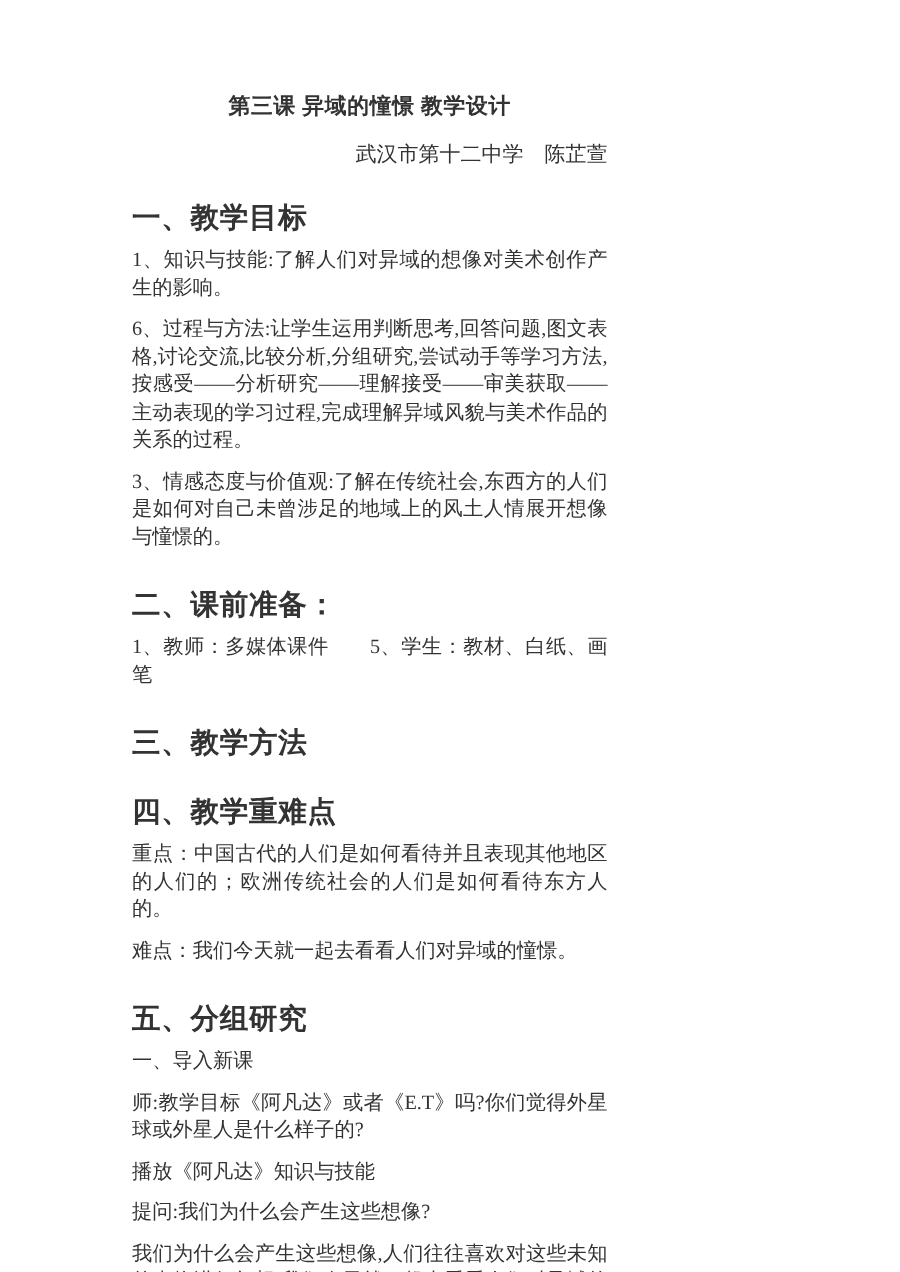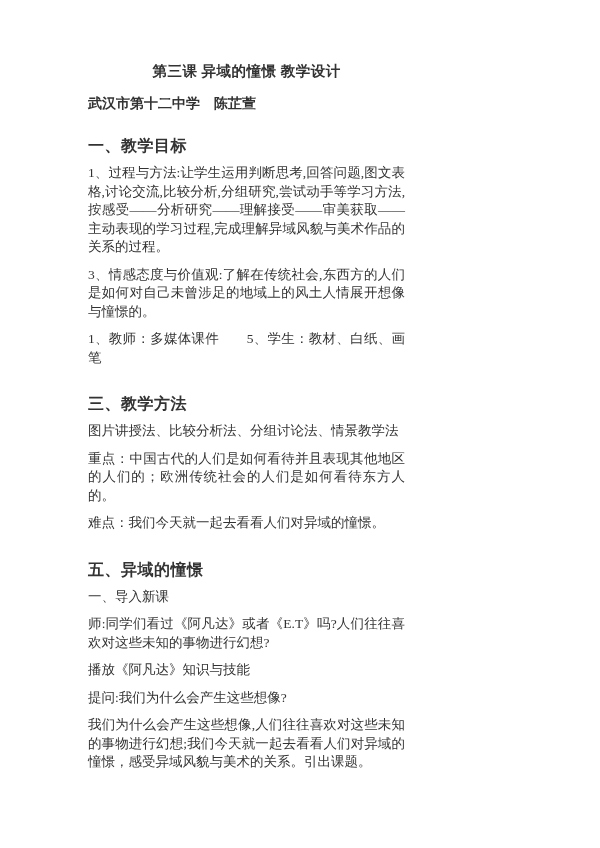--- a/index.html
+++ b/index.html
@@ -22,28 +22,29 @@
     background: #ffffff;
   }
   .title {
     text-align: center;
     font-weight: 700;
     font-size: 14.5px;
     line-height: 19px;
     letter-spacing: 0.5px;
   }
   .byline {
-    font-weight: 700;
+    text-align: right;
+    font-weight: 400;
     font-size: 14px;
     line-height: 19px;
     margin-top: 13px;
   }
   .heading {
     font-weight: 700;
-    font-size: 16px;
+    font-size: 19px;
     line-height: 19px;
     margin: 27px 0 0 0;
     letter-spacing: 0.5px;
   }
   .section-first .heading {
     margin-top: 23px;
   }
   .para {
     font-size: 13.5px;
     line-height: 18.5px;
@@ -56,40 +57,42 @@
 <body>
 
 <div class="doc">
 
   <div class="title">第三课 异域的憧憬 教学设计</div>
 
   <div class="byline">武汉市第十二中学　陈芷萱</div>
 
   <div class="section section-first">
     <div class="heading">一、教学目标</div>
-    <p class="para">1、过程与方法:让学生运用判断思考,回答问题,图文表格,讨论交流,比较分析,分组研究,尝试动手等学习方法,按感受——分析研究——理解接受——审美获取——主动表现的学习过程,完成理解异域风貌与美术作品的关系的过程。</p>
+    <p class="para">1、知识与技能:了解人们对异域的想像对美术创作产生的影响。</p>
+    <p class="para">6、过程与方法:让学生运用判断思考,回答问题,图文表格,讨论交流,比较分析,分组研究,尝试动手等学习方法,按感受——分析研究——理解接受——审美获取——主动表现的学习过程,完成理解异域风貌与美术作品的关系的过程。</p>
     <p class="para">3、情感态度与价值观:了解在传统社会,东西方的人们是如何对自己未曾涉足的地域上的风土人情展开想像与憧憬的。</p>
   </div>
 
   <div class="section">
+    <div class="heading">二、课前准备：</div>
     <p class="para">1、教师：多媒体课件　　5、学生：教材、白纸、画笔</p>
   </div>
 
   <div class="section">
     <div class="heading">三、教学方法</div>
-    <p class="para">图片讲授法、比较分析法、分组讨论法、情景教学法</p>
   </div>
 
   <div class="section">
+    <div class="heading">四、教学重难点</div>
     <p class="para">重点：中国古代的人们是如何看待并且表现其他地区的人们的；欧洲传统社会的人们是如何看待东方人的。</p>
     <p class="para">难点：我们今天就一起去看看人们对异域的憧憬。</p>
   </div>
 
   <div class="section">
-    <div class="heading">五、异域的憧憬</div>
+    <div class="heading">五、分组研究</div>
     <p class="para">一、导入新课</p>
-    <p class="para">师:同学们看过《阿凡达》或者《E.T》吗?人们往往喜欢对这些未知的事物进行幻想?</p>
+    <p class="para">师:教学目标《阿凡达》或者《E.T》吗?你们觉得外星球或外星人是什么样子的?</p>
     <p class="para">播放《阿凡达》知识与技能</p>
     <p class="para">提问:我们为什么会产生这些想像?</p>
     <p class="para">我们为什么会产生这些想像,人们往往喜欢对这些未知的事物进行幻想;我们今天就一起去看看人们对异域的憧憬，感受异域风貌与美术的关系。引出课题。</p>
   </div>
 
 </div>
 
 </body></html>

